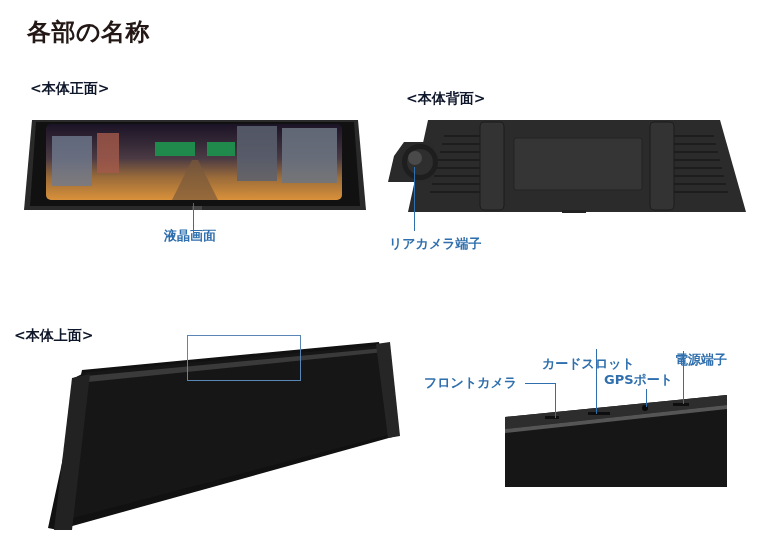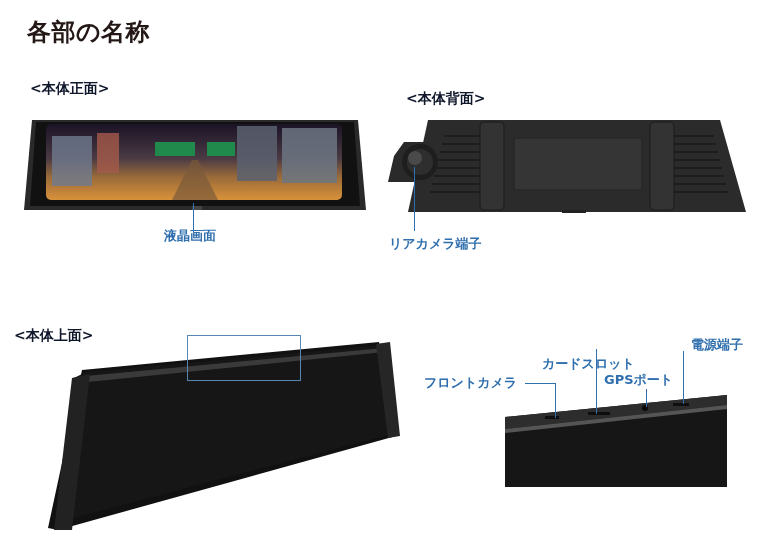--- a/index.html
+++ b/index.html
@@ -94,21 +94,21 @@
   <polygon points="0,34 222,10 222,14 0,38" fill="#555"></polygon>
   <rect x="40" y="21" width="14" height="3" fill="#0e0e0e"></rect>
   <rect x="83" y="17" width="22" height="3" fill="#0e0e0e"></rect>
   <circle cx="140" cy="13" r="3" fill="#0a0a0a"></circle>
   <rect x="168" y="8" width="16" height="3" fill="#0e0e0e"></rect>
 </svg>
 
 <div class="abs lbl" style="left:542px;top:331px;margin-top:24px;">カードスロット</div>
 <div class="vline" style="left:596px;top:349px;height:65px;"></div>
 
-<div class="abs lbl" style="left:675px;top:336px;margin-left:16px;">電源端子</div>
+<div class="abs lbl" style="left:675px;top:351px;">電源端子</div>
 <div class="vline" style="left:683px;top:351px;height:53px;"></div>
 
 <div class="abs lbl" style="left:424px;top:374px;">フロントカメラ</div>
 <div class="hline" style="left:525px;top:383px;width:31px;"></div>
 <div class="vline" style="left:555px;top:383px;height:35px;"></div>
 
 <div class="abs lbl" style="left:604px;top:371px;">GPSポート</div>
 <div class="vline" style="left:646px;top:389px;height:18px;"></div>
 
 </body></html>

